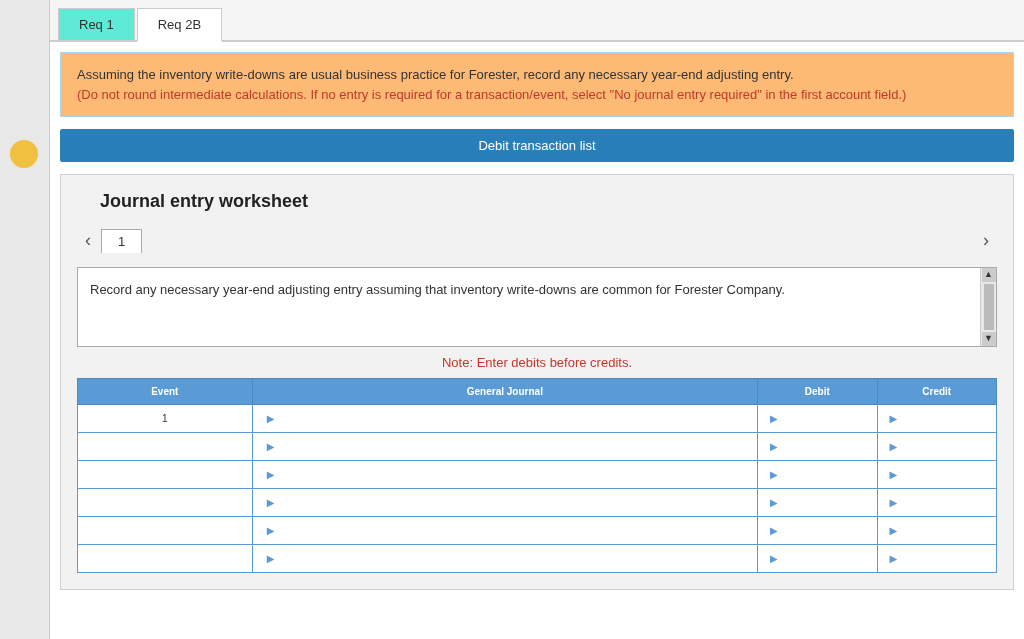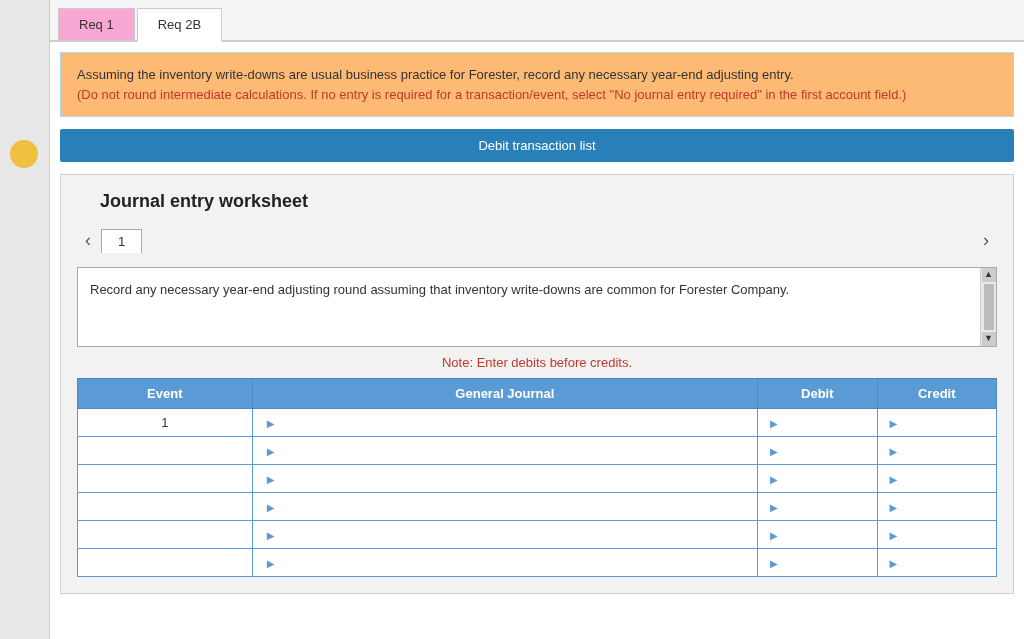--- a/index.html
+++ b/index.html
@@ -45,21 +45,21 @@
       border-bottom: 2px solid #ccc;
       background: #f5f5f5;
       padding-top: 8px;
       padding-left: 8px;
     }
 
     .tab {
       padding: 8px 20px;
       border: 1px solid #ccc;
       border-bottom: none;
-      background: #f9a8d4;
+      background: #5eead4;
       cursor: pointer;
       margin-right: 2px;
       font-size: 13px;
       color: #333;
     }
 
     .tab.active {
       background: #fff;
       border-bottom: 2px solid #fff;
       margin-bottom: -2px;
@@ -188,21 +188,21 @@
       color: #c0392b;
       font-size: 13px;
       margin-bottom: 8px;
       text-align: center;
     }
 
     
     .journal-table {
       width: 100%;
       border-collapse: collapse;
-      font-size: 13px;
+      font-size: 10px;
     }
 
     .journal-table th {
       background: #5b9bd5;
       color: #fff;
       padding: 7px 10px;
       border: 1px solid #4a8bc4;
       text-align: center;
       font-weight: bold;
     }
@@ -288,21 +288,21 @@
 
       <div class="journal-title">Journal entry worksheet</div>
 
       <div class="page-nav">
         <span class="nav-arrow">‹</span>
         <div class="page-tab">1</div>
         <span class="nav-arrow nav-right">›</span>
       </div>
 
       <div class="description-box">
-        <span>Record any necessary year-end adjusting round assuming that inventory write-downs are common for Forester Company.</span>
+        <span>Record any necessary year-end adjusting entry assuming that inventory write-downs are common for Forester Company.</span>
         <div class="scrollbar-area">
           <div class="scroll-up">▲</div>
           <div class="scroll-thumb"></div>
           <div class="scroll-down">▼</div>
         </div>
       </div>
 
       <div class="note-text">Note: Enter debits before credits.</div>
 
       <table class="journal-table">

